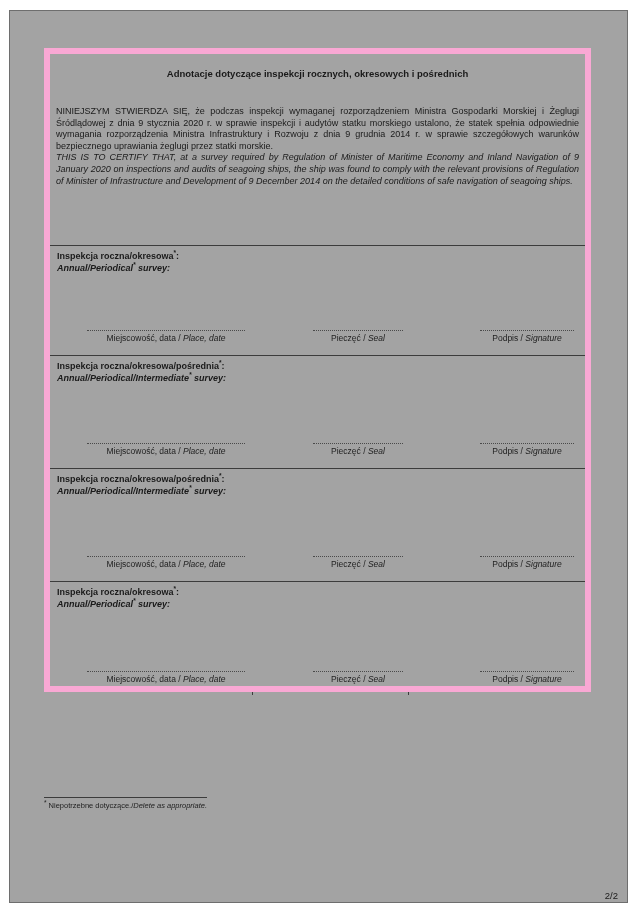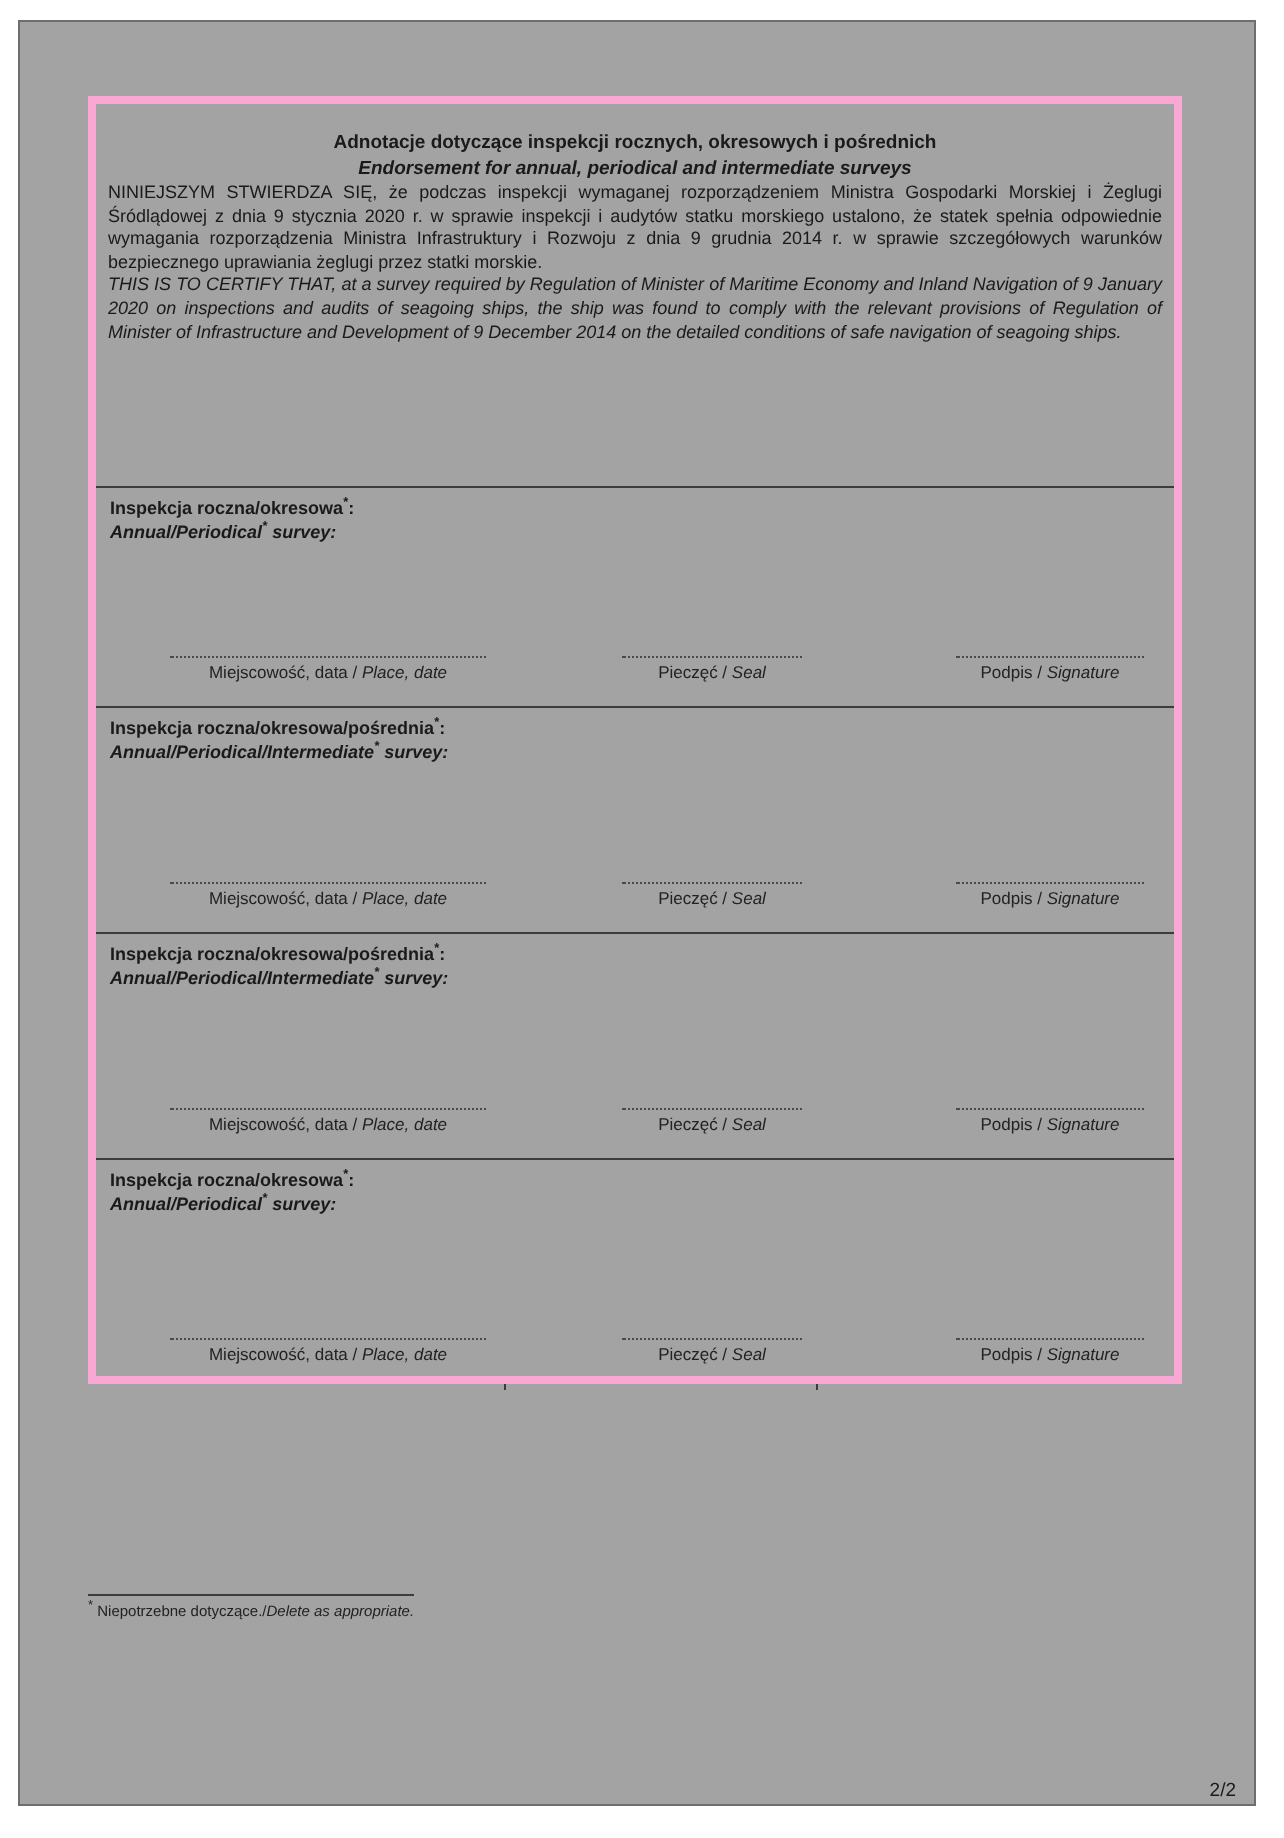--- a/index.html
+++ b/index.html
@@ -6,25 +6,25 @@
   body{
     width:642px;height:919px;background:#ffffff;position:relative;
     font-family:"Liberation Sans", sans-serif;color:#1a1a1a;overflow:hidden;
   }
   .outer-border{
     position:absolute;left:9px;top:10px;width:619px;height:893px;
     border:1px solid #6e6e6e;box-sizing:border-box;background:#a3a3a3;
   }
   .form-box{
     position:absolute;left:44px;top:48px;width:547px;height:644px;
-    border:4px solid #f9a8d4;box-sizing:border-box;
+    border:6px solid #f9a8d4;box-sizing:border-box;
   }
   .title{padding-top:13px;text-align:center;font-weight:bold;font-size:9.5px;line-height:13px;}
   .it{font-style:italic;}
-  .cert{padding:0 6px;font-size:9px;line-height:11.6px;text-align:justify;}
+  .cert{margin-top:26px;padding:0 6px;font-size:9px;line-height:11.6px;text-align:justify;}
   .section{position:absolute;left:0;right:0;border-top:1px solid #3c3c3c;box-sizing:border-box;}
   .sec-1{top:191px;height:110px;}
   .sec-2{top:301px;height:113px;}
   .sec-3{top:414px;height:113px;}
   .sec-4{top:527px;height:115px;}
   .sec-head{padding:5px 7px 0 7px;font-weight:bold;font-size:9px;line-height:11.5px;}
   sup{font-size:6.5px;vertical-align:super;line-height:0;}
   .sig-col{position:absolute;bottom:12px;text-align:center;font-size:8.5px;line-height:10px;color:#222;}
   .sig-col-1{left:16px;width:200px;}
   .sig-col-2{left:233px;width:150px;text-align:center;}
@@ -46,21 +46,20 @@
 <div class="outer-border">
 
   <div class="page-number">2/2</div>
 
 </div>
 
 <div class="form-box">
 
   <div class="title">
     <div>Adnotacje dotyczące inspekcji rocznych, okresowych i pośrednich</div>
-    <div class="it">Endorsement for annual, periodical and intermediate surveys</div>
   </div>
 
   <div class="cert">
     <div>NINIEJSZYM STWIERDZA SIĘ, że podczas inspekcji wymaganej rozporządzeniem Ministra Gospodarki Morskiej i Żeglugi Śródlądowej z dnia 9 stycznia 2020 r. w sprawie inspekcji i audytów statku morskiego ustalono, że statek spełnia odpowiednie wymagania rozporządzenia Ministra Infrastruktury i Rozwoju z dnia 9 grudnia 2014 r. w sprawie szczegółowych warunków bezpiecznego uprawiania żeglugi przez statki morskie.</div>
     <div class="it">THIS IS TO CERTIFY THAT, at a survey required by Regulation of Minister of Maritime Economy and Inland Navigation of 9 January 2020 on inspections and audits of seagoing ships, the ship was found to comply with the relevant provisions of Regulation of Minister of Infrastructure and Development of 9 December 2014 on the detailed conditions of safe navigation of seagoing ships.</div>
   </div>
 
   <div class="section sec-1">
     <div class="sec-head">
       <div><span>Inspekcja roczna/okresowa</span><sup>*</sup><span>:</span></div>

